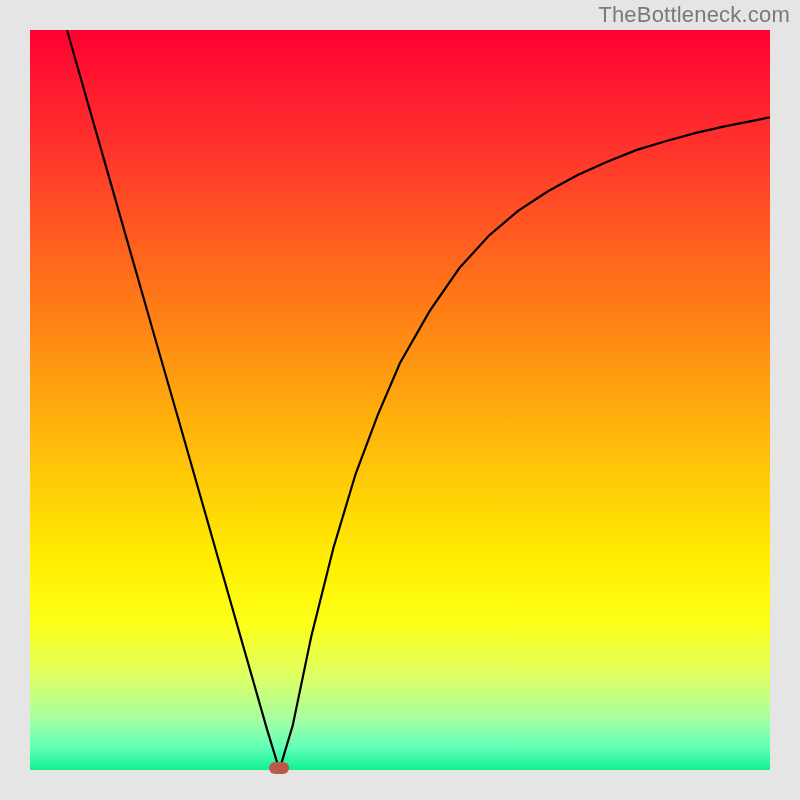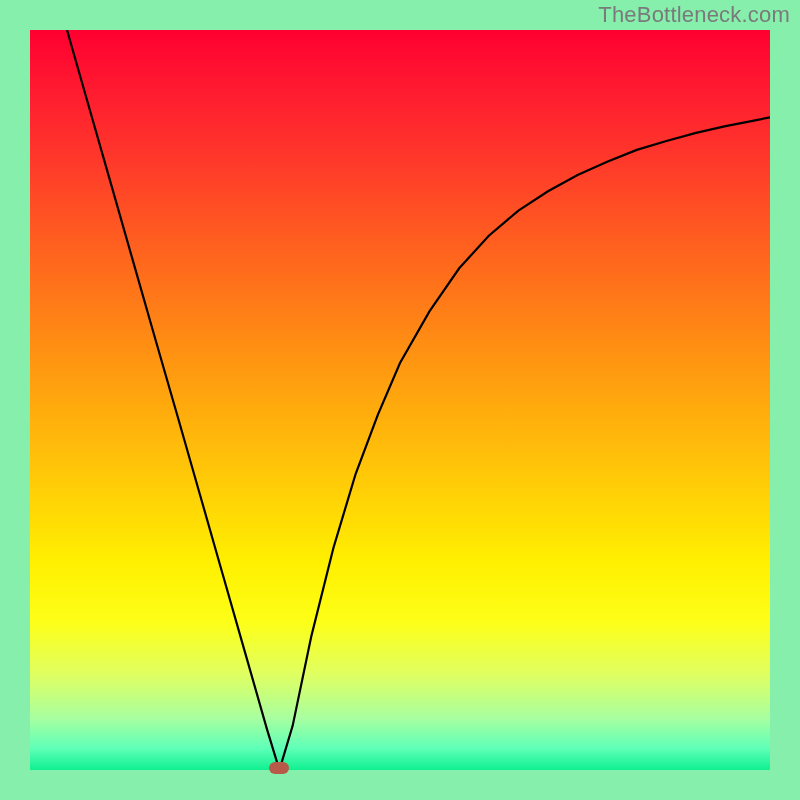--- a/index.html
+++ b/index.html
@@ -1,21 +1,21 @@
 <!DOCTYPE html>
 <html><head>
 <meta charset="utf-8">
 <style>
   * { margin: 0; padding: 0; box-sizing: border-box; }
   html, body { width: 800px; height: 800px; overflow: hidden; background: #000; }
   .container {
     position: relative;
     width: 800px;
     height: 800px;
-    background: #86efac;
+    background: #e5e5e5;
   }
   .plot-area {
     position: absolute;
     left: 30px;
     top: 30px;
     width: 740px;
     height: 740px;
     background: linear-gradient(to bottom,
       #ff0030 0%,
       #ff1a30 8%,

